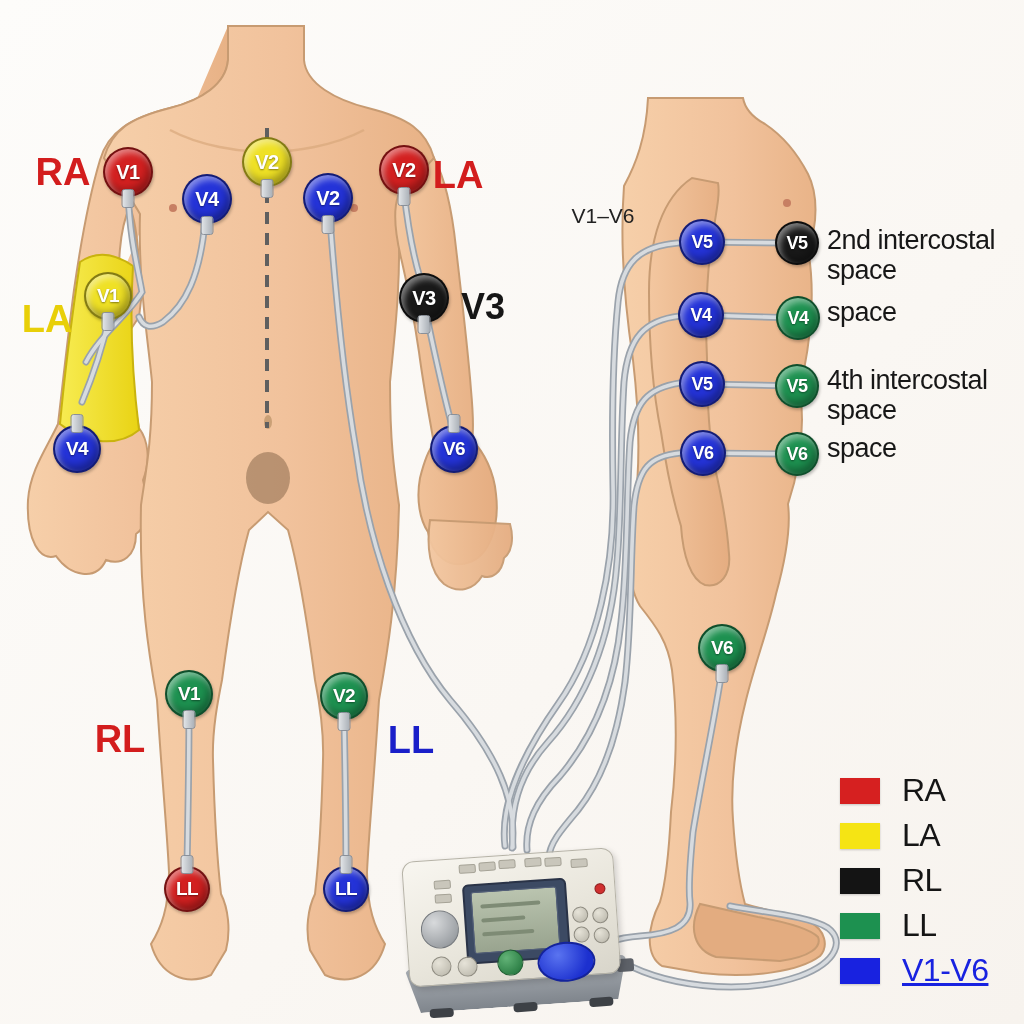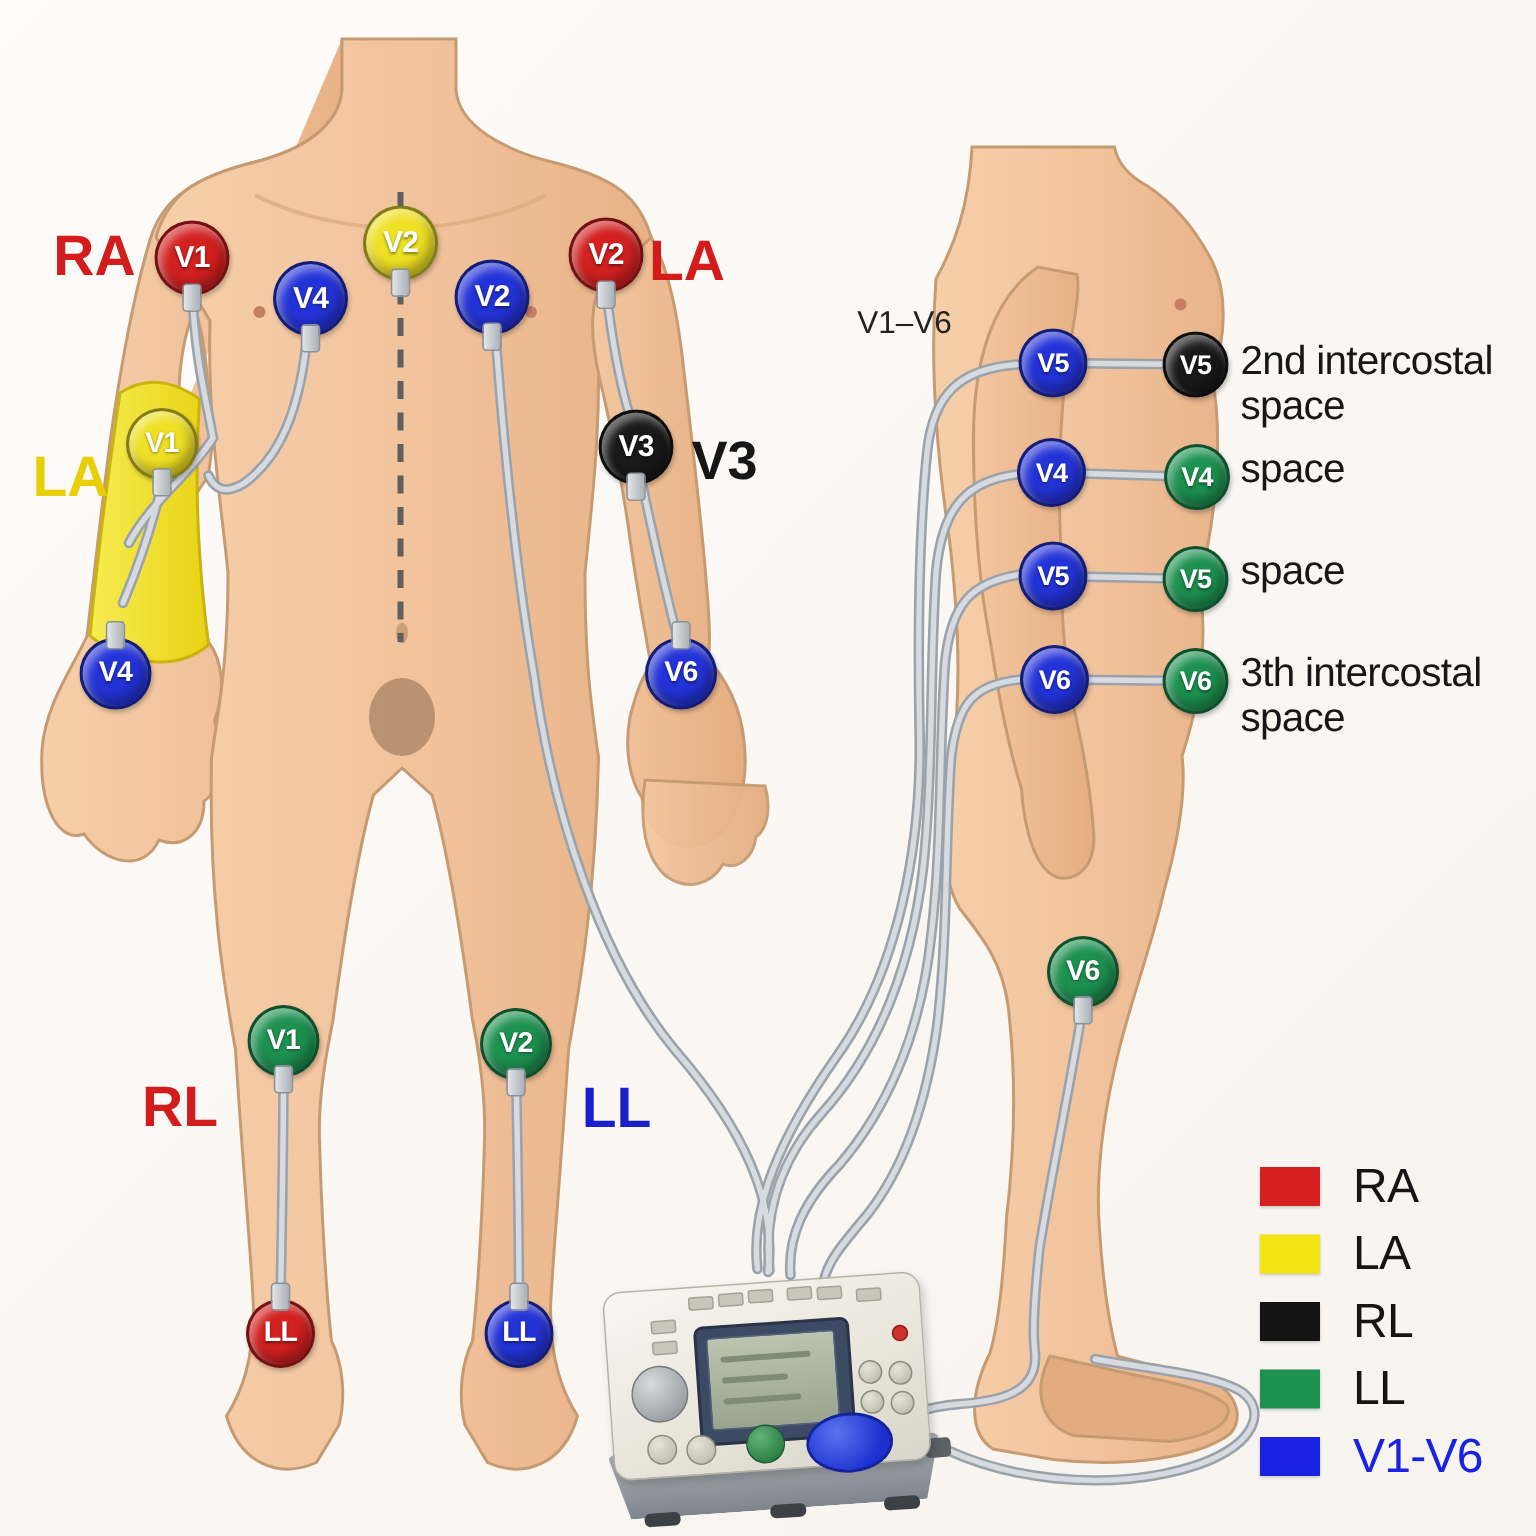--- a/index.html
+++ b/index.html
@@ -325,24 +325,24 @@
   <div class="lbl" style="left: 603px; top: 216px; font-size: 21px; font-weight: 400; color: rgb(34, 34, 34);">V1–V6</div>
 
   <div class="ictext" style="left:827px;top:225px;">
     <span>2nd intercostal</span>
     <span>space</span>
   </div>
   <div class="ictext" style="left:827px;top:297px;">
     <span>space</span>
   </div>
   <div class="ictext" style="left:827px;top:365px;">
+    <span>4th intercostal</span>
     <span>space</span>
   </div>
   <div class="ictext" style="left:827px;top:433px;">
-    <span>3th intercostal</span>
     <span>space</span>
   </div>
 
   <div class="legend">
     <div class="lg-row">
       <div class="lg-swatch" style="background: rgb(214, 32, 32);"></div>
       <div class="lg-label" style="color: rgb(21, 21, 21);">RA</div>
     </div>
     <div class="lg-row">
       <div class="lg-swatch" style="background: rgb(245, 228, 20);"></div>
@@ -351,17 +351,17 @@
     <div class="lg-row">
       <div class="lg-swatch" style="background: rgb(20, 20, 20);"></div>
       <div class="lg-label" style="color: rgb(21, 21, 21);">RL</div>
     </div>
     <div class="lg-row">
       <div class="lg-swatch" style="background: rgb(29, 145, 80);"></div>
       <div class="lg-label" style="color: rgb(21, 21, 21);">LL</div>
     </div>
     <div class="lg-row">
       <div class="lg-swatch" style="background: rgb(24, 34, 224);"></div>
-      <div class="lg-label" style="color: rgb(24, 34, 224);">V1-V6</div>
+      <div class="lg-label" style="color: rgb(24, 34, 224); text-decoration: underline;">V1-V6</div>
     </div>
   </div>
 
 </div>
 
 </body></html>

